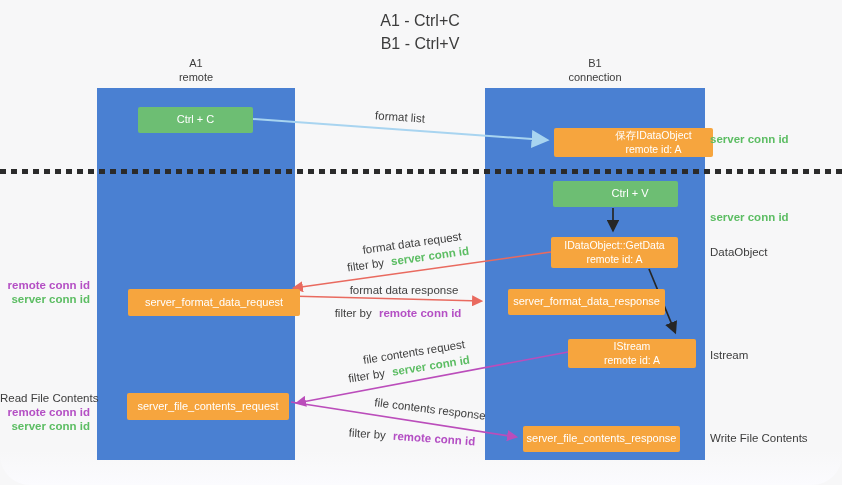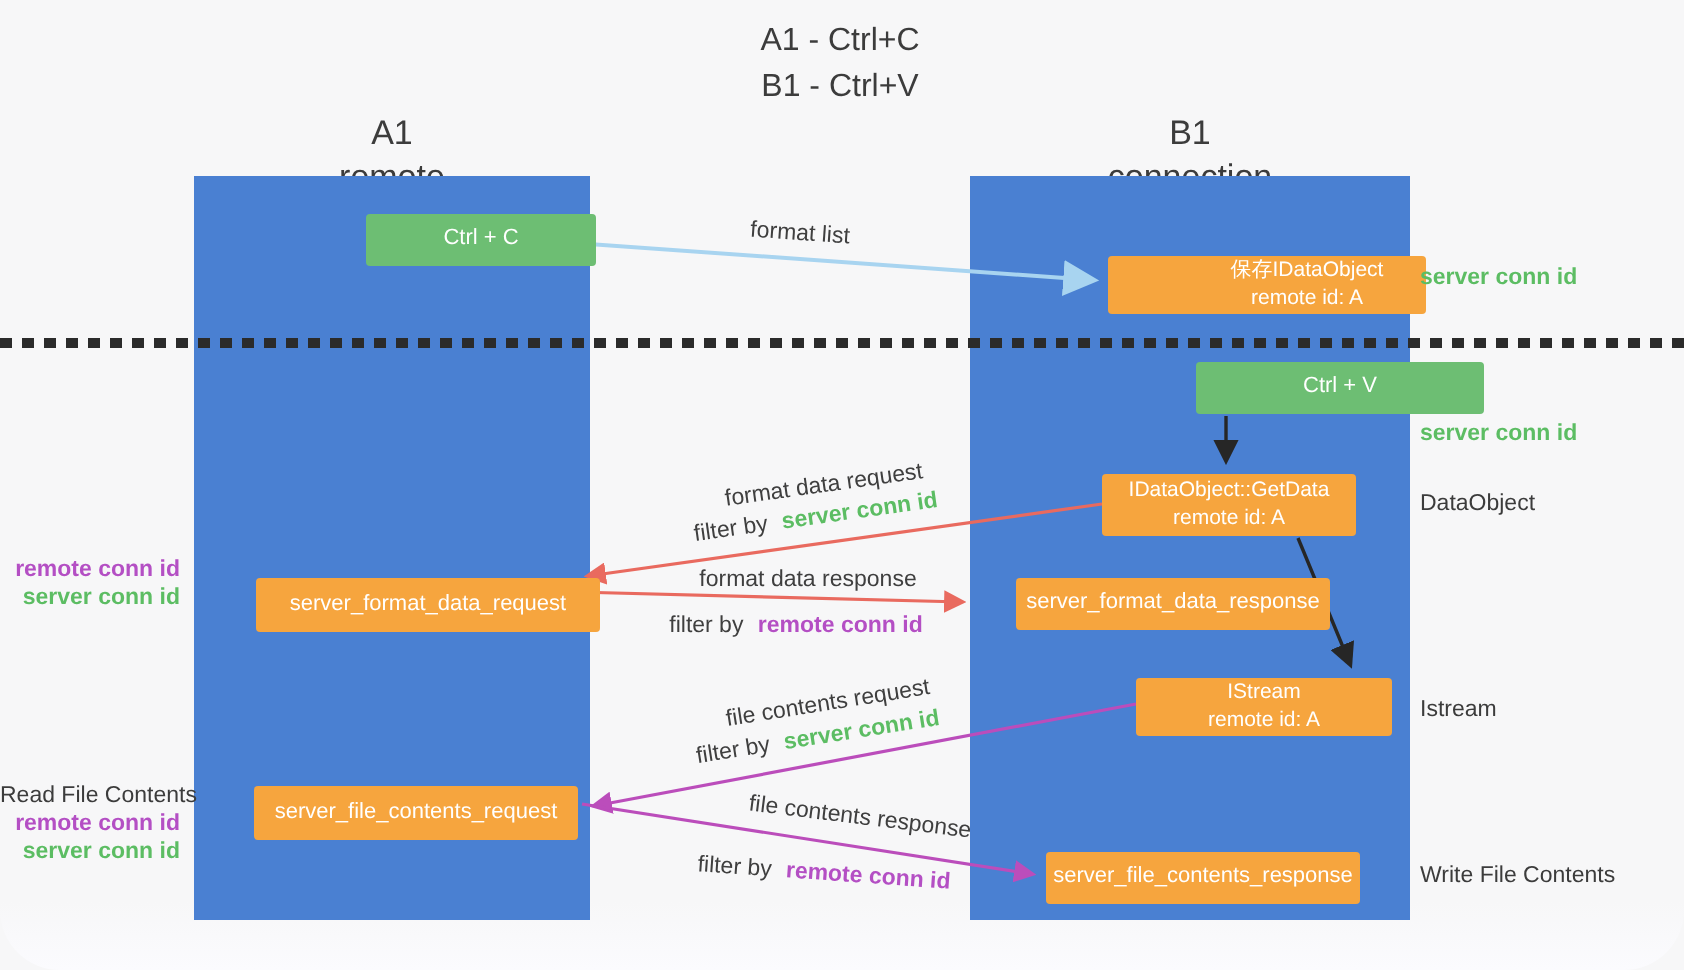--- a/index.html
+++ b/index.html
@@ -19,35 +19,35 @@
     text-align:center;font-size:16px;color:#3c3c3c;line-height:1.42;
   }
   .lane{
     position:absolute;top:88px;height:372px;
     background:#4a80d2;
   }
   #lane-a1{left:97px;width:198px;}
   #lane-b1{left:485px;width:220px;}
   .lane-header{
     position:absolute;top:56px;height:30px;
-    text-align:center;font-size:17px;color:#3c3c3c;line-height:1.3;
+    text-align:center;font-size:11px;color:#3c3c3c;line-height:1.3;
   }
   #lane-a1-header{left:97px;width:198px;}
   #lane-b1-header{left:485px;width:220px;}
   .dotted-sep{
     position:absolute;left:0;top:169px;width:842px;height:5px;
     background:repeating-linear-gradient(to right,#2b2b2b 0 6px,transparent 6px 11px);
   }
   .node{
     position:absolute;display:flex;flex-direction:column;
     align-items:center;justify-content:center;
     color:#ffffff;font-size:11px;line-height:1.25;text-align:center;
     border-radius:2px;z-index:3;white-space:nowrap;
   }
-  .node.green{background:#6dbe73;margin-left:45px;}
+  .node.green{background:#6dbe73;}
   .node.orange{background:#f6a53e;}
   svg.arrows{position:absolute;left:0;top:0;z-index:2;pointer-events:none;}
   .flow-label{
     position:absolute;z-index:4;white-space:nowrap;
     font-size:11.5px;color:#3f3f3f;
     transform:translate(-50%,-50%);
   }
   .flow-label span + span{margin-left:4px;}
   .side-label{
     position:absolute;z-index:4;white-space:nowrap;
@@ -108,21 +108,21 @@
 
   <div class="node green" style="left:138px;top:107px;width:115px;height:26px;">
     <div>Ctrl + C</div>
   </div>
 
   <div class="node orange" style="left:554px;top:128px;width:119px;height:29px;font-size:10.5px;padding-left:40px;">
     <div>保存IDataObject</div>
     <div>remote id: A</div>
   </div>
 
-  <div class="node green" style="left:553px;top:181px;width:144px;height:26px;">
+  <div class="node green" style="left:553px;top:181px;width:96px;height:26px;padding-left:29px;">
     <div>Ctrl + V</div>
   </div>
 
   <div class="node orange" style="left:551px;top:237px;width:127px;height:31px;font-size:10.5px;">
     <div>IDataObject::GetData</div>
     <div>remote id: A</div>
   </div>
 
   <div class="node orange" style="left:128px;top:289px;width:172px;height:27px;">
     <div>server_format_data_request</div>

